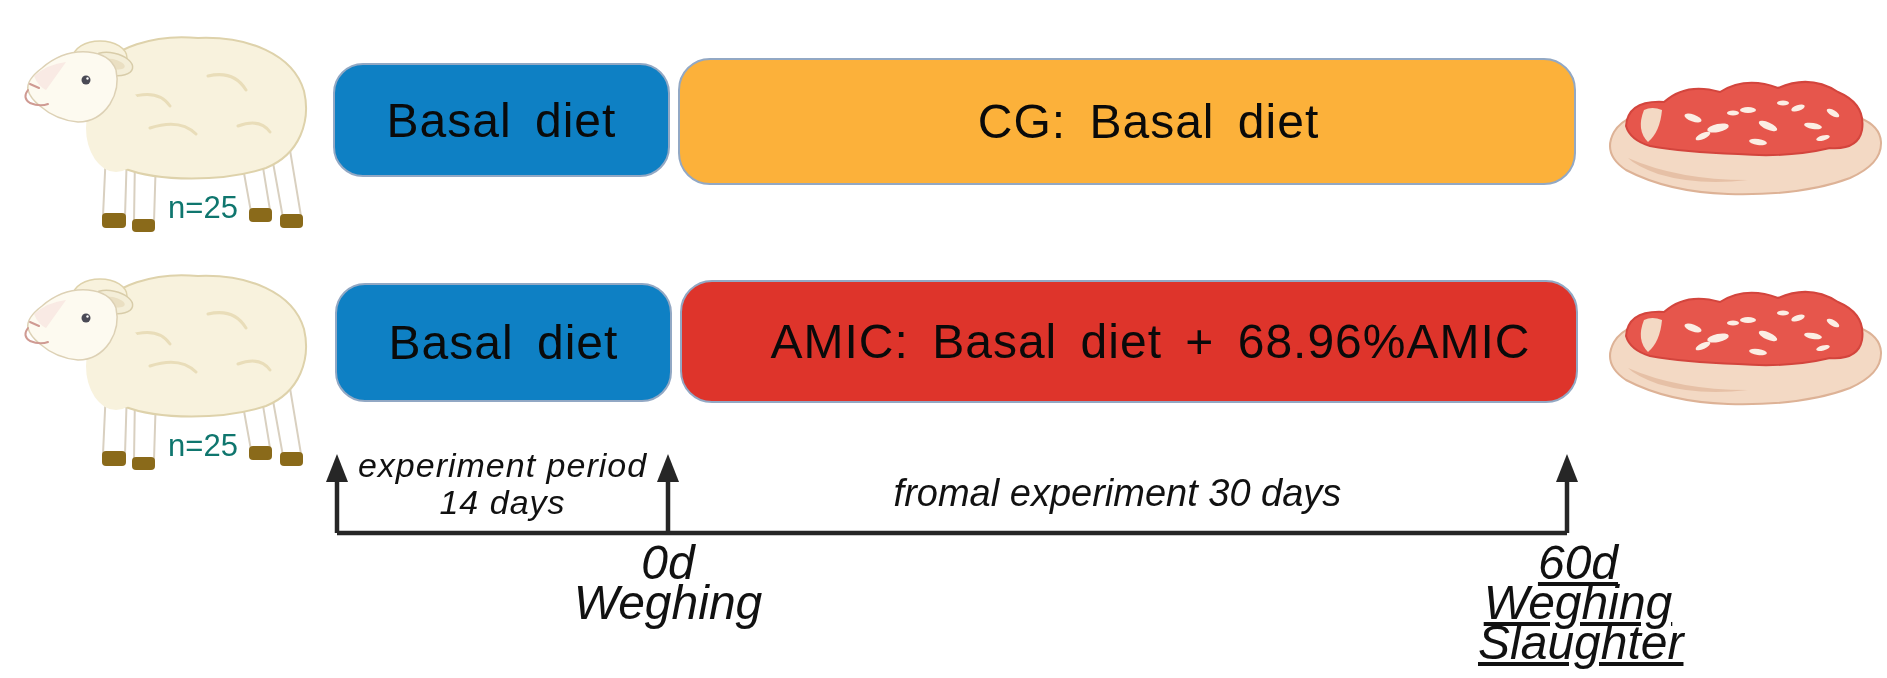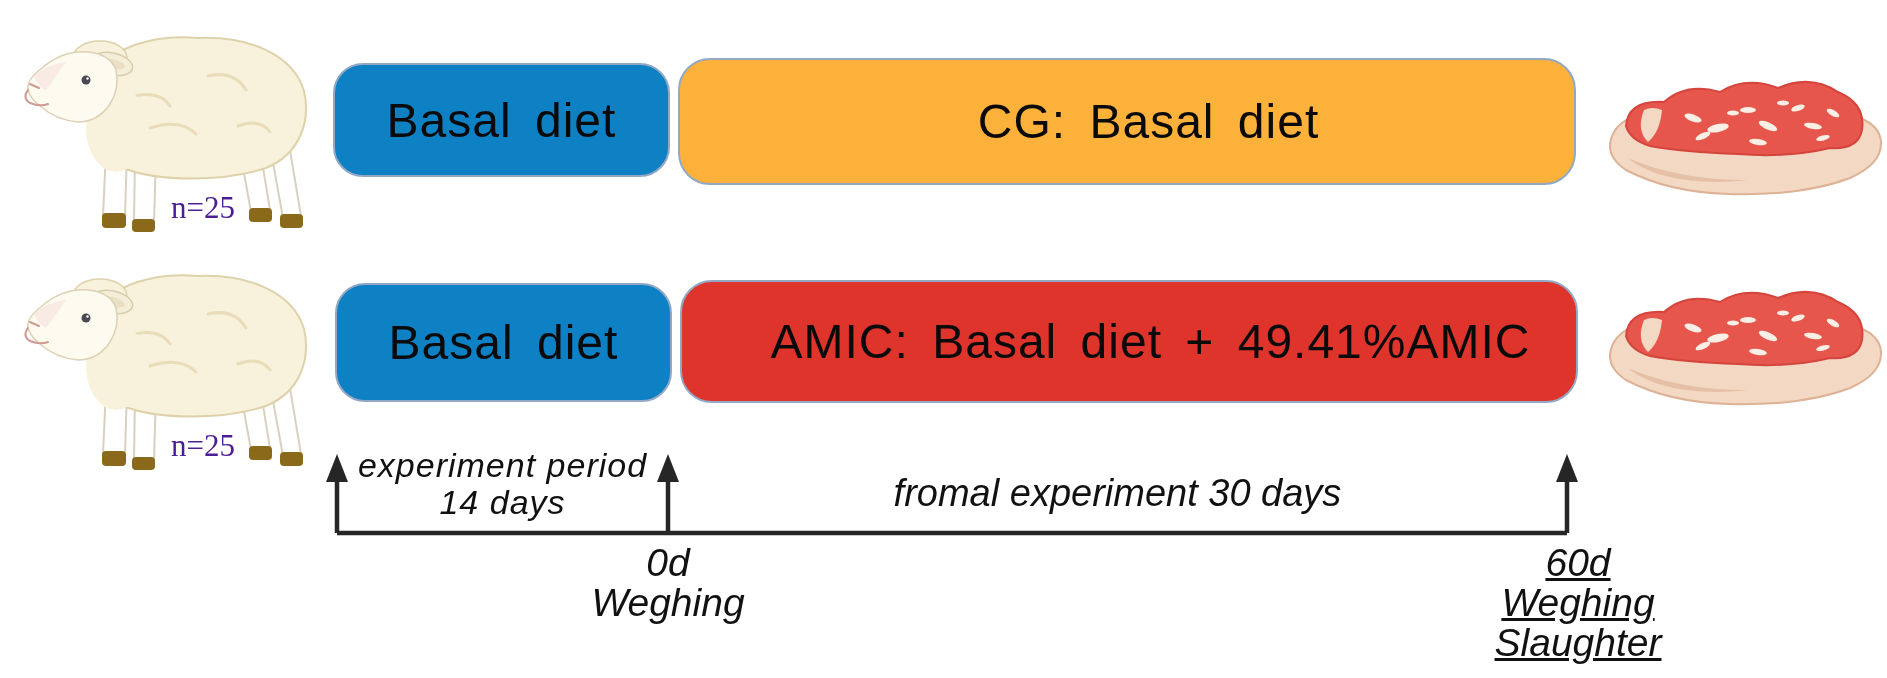--- a/index.html
+++ b/index.html
@@ -7,21 +7,21 @@
     --c-border:#92a8c4; --c-line:#262626;
   }
   *{margin:0;padding:0;box-sizing:border-box;}
   body{background:#ffffff;font-family:"Liberation Sans",sans-serif;}
   .canvas{position:relative;width:1887px;height:678px;background:#ffffff;overflow:hidden;}
 
   .sheep-wrap{position:absolute;width:305px;height:226px;}
   .sheep-wrap svg{position:absolute;inset:0;}
   .n-label{
     position:absolute;left:140px;top:184px;width:110px;text-align:center;
-    font-family:Liberation Serif, serif;font-size:31px;color:#4c1d95;
+    font-family:Liberation Sans, sans-serif;font-size:31px;color:#0f766e;
   }
 
   .box{
     position:absolute;display:flex;align-items:center;justify-content:center;
     border:2px solid var(--c-border);color:#0a0a0a;
     font-size:48px;letter-spacing:1px;word-spacing:9px;white-space:nowrap;
   }
   .pre-box{background:var(--c-blue);border-radius:30px;}
   .main-box{border-radius:32px;padding-left:43px;}
   .main-cg{background:var(--c-orange);}
@@ -29,21 +29,21 @@
 
   .meat{position:absolute;width:289px;height:142px;}
 
   .timeline-svg{position:absolute;left:320px;top:440px;width:1280px;height:120px;}
   .tl-text{
     position:absolute;color:#111;font-style:italic;text-align:center;
     font-family:"Liberation Sans",sans-serif;
   }
   .tl-adapt{left:337px;top:447px;width:331px;font-size:34px;line-height:37px;letter-spacing:1px;}
   .tl-formal{left:668px;top:472px;width:899px;font-size:38px;}
-  .tl-tick{font-size:39px;line-height:40px;}
+  .tl-tick{font-size:48px;line-height:40px;}
   .tick-start{left:568px;top:543px;width:200px;}
   .tick-end{left:1478px;top:543px;width:200px;text-decoration:underline;}
 </style>
 </head>
 <body>
 
 <div class="canvas">
 
   <div class="sheep-wrap" style="left:8px;top:6px;">
     <svg viewBox="0 0 305 226">
@@ -109,21 +109,21 @@
     <span>Basal diet</span>
   </div>
   <div class="box main-box main-cg" style="left:678px;top:58px;width:898px;height:127px;">
     <span>CG: Basal diet</span>
   </div>
 
   <div class="box pre-box" style="left:335px;top:283px;width:337px;height:119px;">
     <span>Basal diet</span>
   </div>
   <div class="box main-box main-amic" style="left:680px;top:280px;width:898px;height:123px;">
-    <span>AMIC: Basal diet + 49.41%AMIC</span>
+    <span>AMIC: Basal diet + 68.96%AMIC</span>
   </div>
 
   <svg class="meat" style="left:1598px;top:58px;" viewBox="0 0 289 142">
     <path d="M16 74 Q4 96 28 112 Q70 134 130 136 Q205 138 252 120 Q284 106 283 84 Q282 68 262 60 L70 50 Q28 54 16 74 Z" fill="#f3d9c4" stroke="#ddb296" stroke-width="2"></path>
     <path d="M30 100 Q80 122 150 122 Q100 128 60 116 Q38 108 30 100 Z" fill="#e6c0a6"></path>
     <path d="M28 68 Q30 42 66 44 Q88 24 122 34 Q148 18 180 30 Q212 16 240 34 Q268 46 264 72 Q260 92 232 90 Q190 100 140 96 Q85 94 52 88 Q32 82 28 68 Z" fill="#e6564c" stroke="#d3453d" stroke-width="2"></path>
     <path d="M46 52 Q38 72 50 84 Q62 74 64 52 Q54 48 46 52 Z" fill="#f3d9c4"></path>
     <g fill="#fbeee4">
       <ellipse cx="95" cy="60" rx="9" ry="3.5" transform="rotate(20 95 60)"></ellipse>
       <ellipse cx="120" cy="70" rx="11" ry="4" transform="rotate(-12 120 70)"></ellipse>

